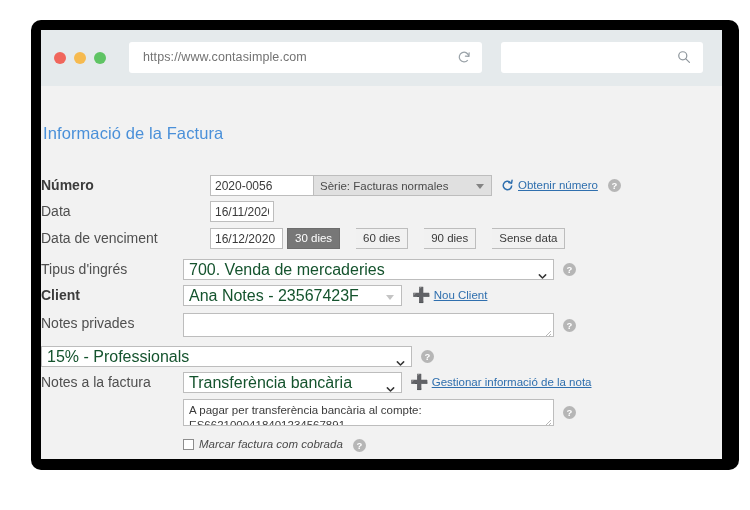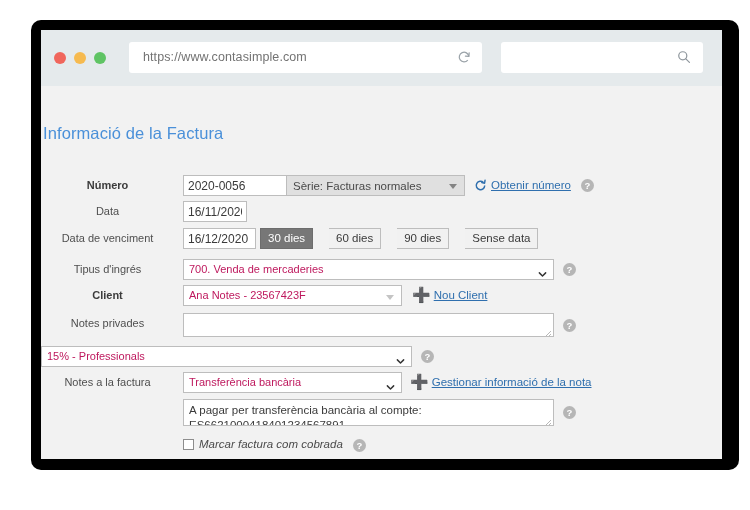--- a/index.html
+++ b/index.html
@@ -120,41 +120,42 @@
 
   
   .row {
     position: absolute;
     display: flex;
     align-items: flex-start;
     left: 0px;
   }
   .lbl {
     width: 142px;
-    text-align: center;
+    text-align: left;
     padding-right: 9px;
-    font-size: 11px;
+    font-size: 14px;
     color: #4f4f4f;
     line-height: 20px;
     box-sizing: border-box;
     flex: none;
   }
   .lbl.bold { font-weight: bold; color: #3c3c3c; }
 
   input.txt, .fakeinput {
     font-family: "Liberation Sans", sans-serif;
     font-size: 12px;
     color: #3a3a3a;
     border: 1px solid #bdbdbd;
     background: #ffffff;
     height: 21px;
     padding: 0 4px;
     box-sizing: border-box;
     border-radius: 0;
     outline: none;
+    margin-left: 27px;
   }
 
   .serie-box {
     height: 21px;
     background: #e0e0e0;
     border: 1px solid #bdbdbd;
     border-left: none;
     font-size: 11.5px;
     color: #4a4a4a;
     line-height: 20px;
@@ -218,22 +219,22 @@
   }
   .segbtn:first-child { border-left: 1px solid #bdbdbd; }
   .segbtn.active { background: #777777; color: #ffffff; border-color: #6d6d6d; }
 
   
   .sel {
     position: relative;
     height: 21px;
     border: 1px solid #bdbdbd;
     background: #ffffff;
-    font-size: 11px;
-    color: #be185d;
+    font-size: 16px;
+    color: #14532d;
     line-height: 19px;
     padding: 0 22px 0 5px;
     box-sizing: border-box;
     white-space: nowrap;
     overflow: hidden;
   }
   .sel .chev {
     position: absolute;
     right: 6px;
     top: 6px;

